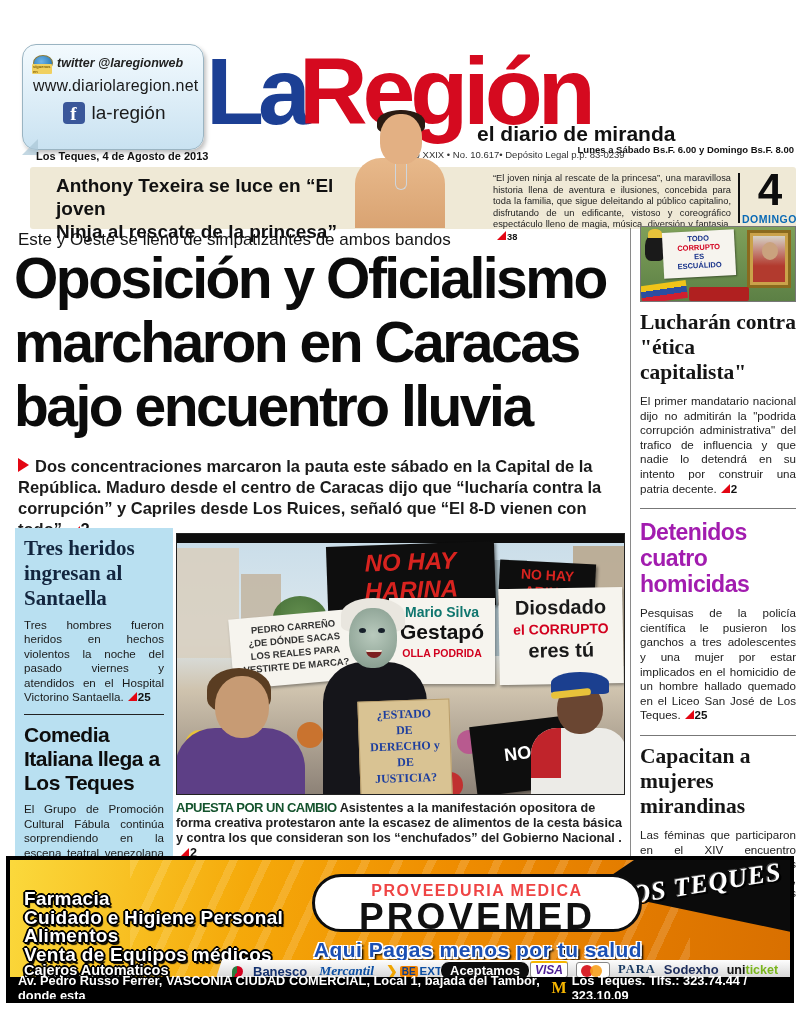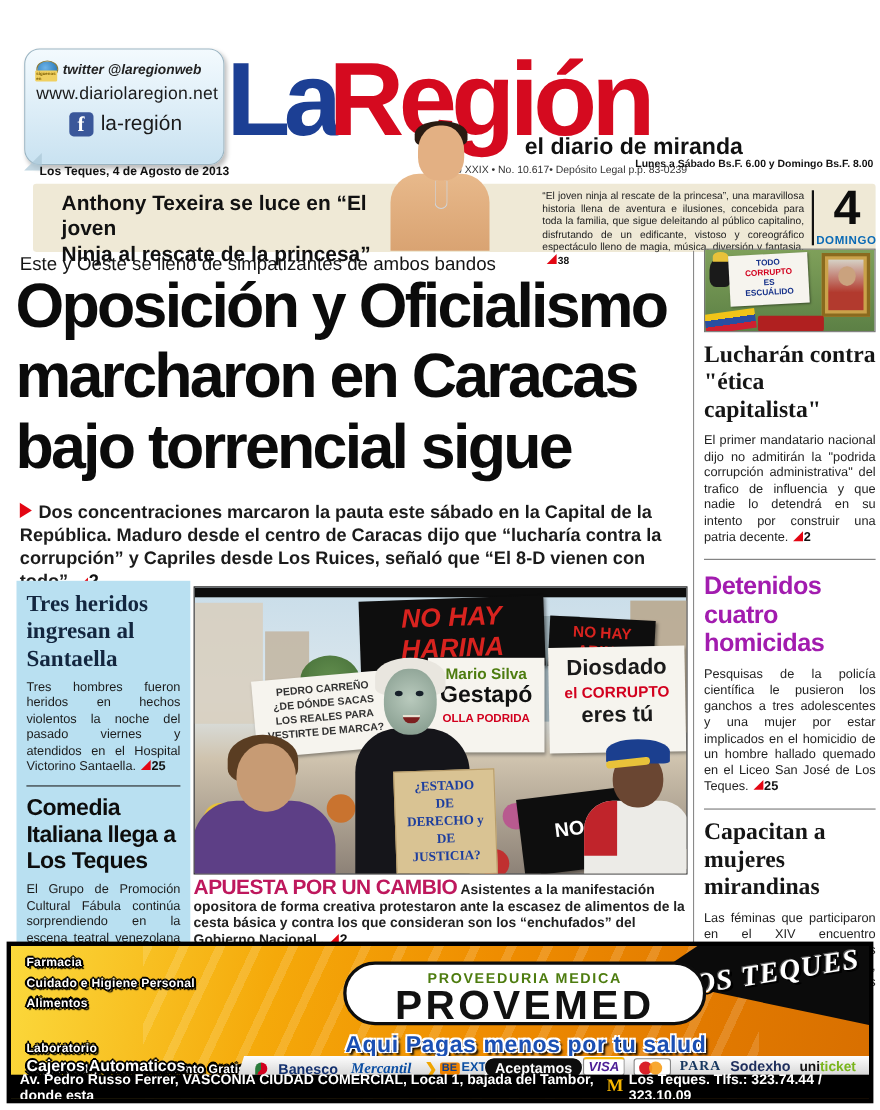--- a/index.html
+++ b/index.html
@@ -102,31 +102,31 @@
   .woman .head { position:absolute; left:44px; top:0; width:54px; height:62px; background:#c79b74; border-radius:48%;}
   .woman .hair { position:absolute; left:36px; top:-8px; width:64px; height:44px; background:#5a3d22; border-radius:50% 50% 30% 30%;}
   .man { position:absolute; left:352px; top:136px; width:100px; height:126px; z-index:5;}
   .man .body { position:absolute; left:2px; top:58px; width:96px; height:68px; background:#ecebe7; border-radius:26px 26px 0 0;}
   .man .stripe { position:absolute; left:2px; top:58px; width:30px; height:50px; background:#c0242b; border-radius:26px 0 0 0;}
   .man .head { position:absolute; left:28px; top:14px; width:46px; height:50px; background:#6a4632; border-radius:48%;}
   .man .cap { position:absolute; left:22px; top:2px; width:58px; height:22px; background:#1b3f8f; border-radius:50% 50% 10% 10%;}
   .man .brim { position:absolute; left:22px; top:20px; width:40px; height:7px; background:#e8c23a; border-radius:4px; transform:rotate(-6deg);}
   .crowd-dot { position:absolute; border-radius:50%; z-index:1; }
   .caption { position:absolute; left:176px; top:800px; width:450px; font-size:12.6px; line-height:15px; font-weight:bold; color:#222; }
-  .caption .lead { color:#be185d; font-size:19px; letter-spacing:-.5px; }
+  .caption .lead { color:#14532d; font-size:13px; letter-spacing:-.5px; }
 
   
   .ad { position:absolute; left:6px; top:856px; width:788px; height:147px; border:4px solid #000;
     background:linear-gradient(100deg,#fbd93c 0%, #f5a90a 30%, #ef8d00 55%, #e27a00 80%, #d86f00 100%); overflow:hidden;}
   .ad .streak { position:absolute; left:120px; top:0; width:560px; height:100%; background:repeating-linear-gradient(115deg, rgba(255,255,255,.14) 0 8px, rgba(0,0,0,0) 8px 30px); }
   .out-txt { color:#fff; font-weight:bold;
     text-shadow:-1px -1px 0 #000,1px -1px 0 #000,-1px 1px 0 #000,1px 1px 0 #000,-2px 0 0 #000,2px 0 0 #000,0 2px 0 #000,0 -2px 0 #000,2px 3px 1px #000; }
-  .svc { position:absolute; left:14px; font-size:11px; line-height:18.5px; letter-spacing:.3px;}
+  .svc { position:absolute; left:14px; font-size:19px; line-height:18.5px; letter-spacing:.3px;margin-top:24px;}
   .pill { position:absolute; left:302px; top:14px; width:330px; height:58px; background:#fff; border:3px solid #0d0d0d; border-radius:30px; text-align:center; padding-top:5px; z-index:3;}
-  .pill .l1 { font-size:13px; font-weight:bold; color:#4d7c0f; letter-spacing:1.5px; }
+  .pill .l1 { font-size:16px; font-weight:bold; color:#ef4444; letter-spacing:1.5px; }
   .pill .l2 { font-size:37px; font-weight:bold; color:#111; letter-spacing:3px; line-height:34px;}
   .slogan { position:absolute; left:288px; top:78px; width:360px; text-align:center; font-size:21px; font-weight:bold; color:#1b50b4; z-index:3;
     text-shadow:-1.5px -1.5px 0 #fff,1.5px -1.5px 0 #fff,-1.5px 1.5px 0 #fff,1.5px 1.5px 0 #fff,3px 3px 2px #000; letter-spacing:.5px;}
   .wedge { position:absolute; right:0; top:0; width:200px; height:78px; background:#0b0b0b; clip-path:polygon(22% 0,100% 0,100% 92%,0 38%); z-index:2;}
   .lt-text { position:absolute; right:8px; top:10px; transform:rotate(-9deg); font-family:"Liberation Serif",serif; font-style:italic; font-weight:bold; font-size:26px; color:#fff; letter-spacing:1px;
     text-shadow:2px 2px 0 #000, -1px -1px 0 #555; z-index:3;}
   .midrow { position:absolute; left:0; top:100px; width:100%; height:24px; z-index:3;}
   .silver { position:absolute; left:208px; top:0; width:590px; height:24px; background:linear-gradient(#fdfdfd,#c9c9c9); transform:skewX(-18deg); }
   .cajeros { position:absolute; left:14px; top:2px; font-size:14.5px; }
   .banks { position:absolute; left:222px; top:3px; display:flex; gap:12px; align-items:center; }
@@ -197,21 +197,21 @@
     <div class="day-box">
       <div class="day-num">4</div>
       <div class="day-name">DOMINGO</div>
     </div>
   </div>
 
   <div class="kicker">Este y Oeste se llenó de simpatizantes de ambos bandos</div>
   <div class="headline">
     <div>Oposición y Oficialismo</div>
     <div>marcharon en Caracas</div>
-    <div>bajo torrencial sigue</div>
+    <div>bajo encuentro lluvia</div>
   </div>
   <div class="deck"><span class="tri-right"></span><span>Dos concentraciones marcaron la pauta este sábado en la Capital de la República. Maduro desde el centro de Caracas dijo que “lucharía contra la corrupción” y Capriles desde Los Ruices, señaló que “El 8-D vienen con todo”.</span><span class="tri-up"></span><span class="pref">2</span></div>
 
   <div class="vrule"></div>
 
   <div class="rcol">
     <div class="rc-photo">
       <span class="rc-cartoon"></span>
       <div class="rc-sign">
         <div class="c1">TODO</div>
@@ -272,21 +272,21 @@
       <div>NO HAY</div>
         <div>ARINA</div>
     </div>
     <div class="sign-white" style="left:54px;top:80px;width:128px;height:70px;transform:rotate(-5deg);padding-top:6px;">
       <div style="font-size:9.5px;font-weight:bold;color:#333;line-height:13px;">PEDRO CARREÑO</div>
       <div style="font-size:9.5px;font-weight:bold;color:#333;line-height:13px;">¿DE DÓNDE SACAS</div>
       <div style="font-size:9.5px;font-weight:bold;color:#333;line-height:13px;">LOS REALES PARA</div>
       <div style="font-size:9.5px;font-weight:bold;color:#333;line-height:13px;">VESTIRTE DE MARCA?</div>
     </div>
     <div class="sign-white" style="left:212px;top:64px;width:106px;height:86px;padding-top:6px;">
-      <div style="font-size:14px;font-weight:bold;color:#4d7c0f;">Mario Silva</div>
+      <div style="font-size:14px;font-weight:bold;color:#0f766e;">Mario Silva</div>
       <div style="font-size:21px;font-weight:bold;color:#111;line-height:24px;">Gestapó</div>
       <div style="font-size:10.5px;font-weight:bold;color:#d2001e;margin-top:3px;">OLLA PODRIDA</div>
     </div>
     <div class="sign-white" style="left:322px;top:54px;width:124px;height:96px;transform:rotate(-1deg);padding-top:8px;">
       <div style="font-size:20px;font-weight:bold;color:#1a1a1a;">Diosdado</div>
       <div style="font-size:14px;font-weight:bold;color:#d2001e;margin-top:2px;">el CORRUPTO</div>
       <div style="font-size:20px;font-weight:bold;color:#1a1a1a;margin-top:2px;">eres tú</div>
     </div>
 
     <div class="mask-hair"></div>
@@ -326,20 +326,21 @@
 
   <div class="ad">
     <div class="streak"></div>
     <div class="wedge"></div>
     <div class="lt-text">LOS TEQUES</div>
 
     <div class="svc out-txt" style="top:6px;">
       <div>Farmacia</div>
       <div>Cuidado e Higiene Personal</div>
       <div>Alimentos</div>
+      <div>Venta de Equipos médicos</div>
     </div>
     <div class="svc out-txt" style="top:84px;">
       <div>Laboratorio</div>
       <div>Seguridad y Estacionamiento Gratis</div>
       <div>Todo para el Cuidado del Bébe</div>
     </div>
 
     <div class="pill">
       <div class="l1">PROVEEDURIA MEDICA</div>
       <div class="l2">PROVEMED</div>

